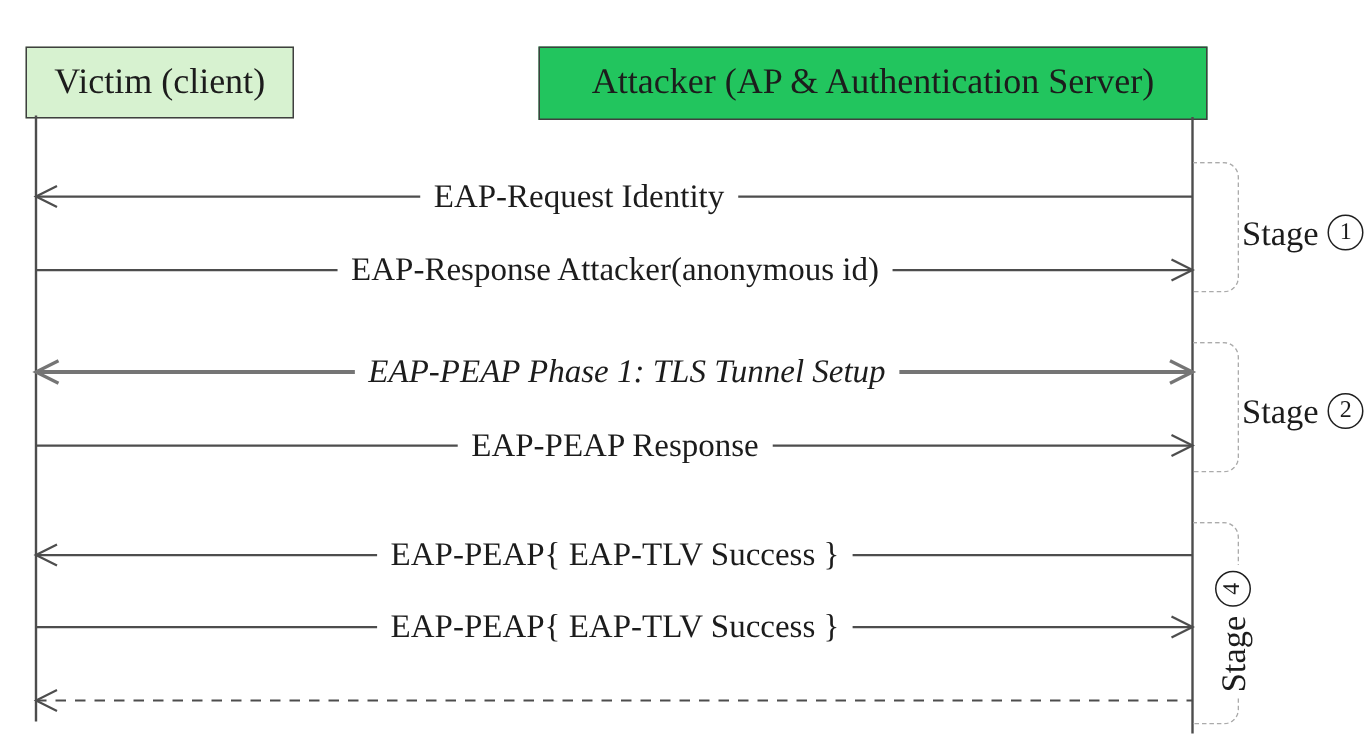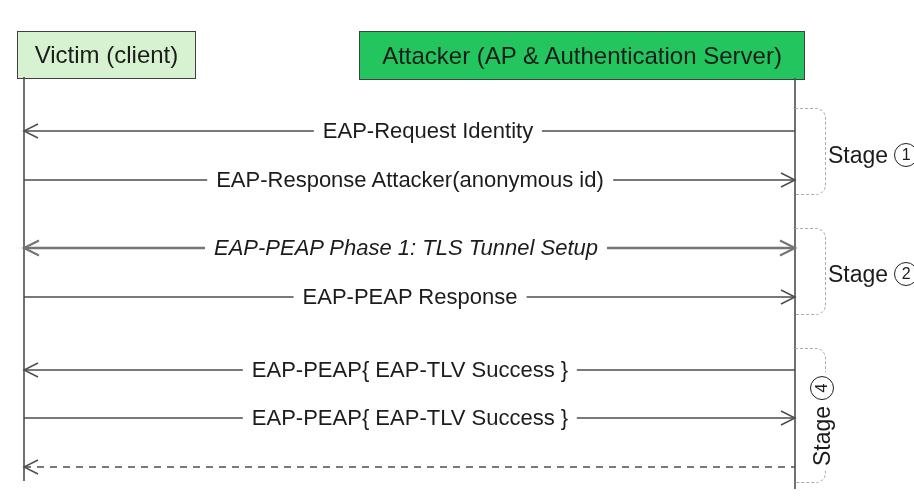--- a/index.html
+++ b/index.html
@@ -1,20 +1,20 @@
 <!DOCTYPE html>
 <html><head>
 <meta charset="utf-8">
 <style>
   html,body{margin:0;padding:0;background:#ffffff;}
   #canvas{
     position:relative;
     width:914px;height:501px;
     background:#ffffff;
-    font-family:Liberation Sans, sans-serif;
+    font-family:Liberation Serif, serif;
     color:#1c1c1c;
     overflow:hidden;
   }
   .actor-box{
     position:absolute;
     display:flex;align-items:center;justify-content:center;
     border:1.6px solid #3f3f3f;
     font-size:24px;
     white-space:nowrap;
   }
@@ -122,23 +122,23 @@
     <g>
       <line x1="24" y1="467" x2="795" y2="467" stroke="#4d4d4d" stroke-width="1.4" stroke-dasharray="7 6"></line>
       <polyline points="38,460 24,467 38,474" fill="none" stroke="#4d4d4d" stroke-width="1.4"></polyline>
     </g>
   </svg>
 
   <div id="bracket-1" class="stage-bracket"></div>
   <div id="bracket-2" class="stage-bracket"></div>
   <div id="bracket-4" class="stage-bracket"></div>
 
-  <div class="msg-label" style="left:428px;top:131px;">EAP-Request Identity</div>
+  <div class="msg-label" style="left:386px;top:131px;">EAP-Request Identity</div>
   <div class="msg-label" style="left:410px;top:180px;">EAP-Response Attacker(anonymous id)</div>
-  <div class="msg-label italic" style="left:406px;top:248px;">EAP-PEAP Phase 1: TLS Tunnel Setup</div>
+  <div class="msg-label italic" style="left:418px;top:248px;">EAP-PEAP Phase 1: TLS Tunnel Setup</div>
   <div class="msg-label" style="left:410px;top:297px;">EAP-PEAP Response</div>
   <div class="msg-label" style="left:410px;top:370px;">EAP-PEAP{ EAP-TLV Success }</div>
   <div class="msg-label" style="left:410px;top:418px;">EAP-PEAP{ EAP-TLV Success }</div>
 
   <div id="stage-label-1" class="stage-label">
     <span>Stage</span>
     <span class="num-circle">1</span>
   </div>
   <div id="stage-label-2" class="stage-label">
     <span>Stage</span>

